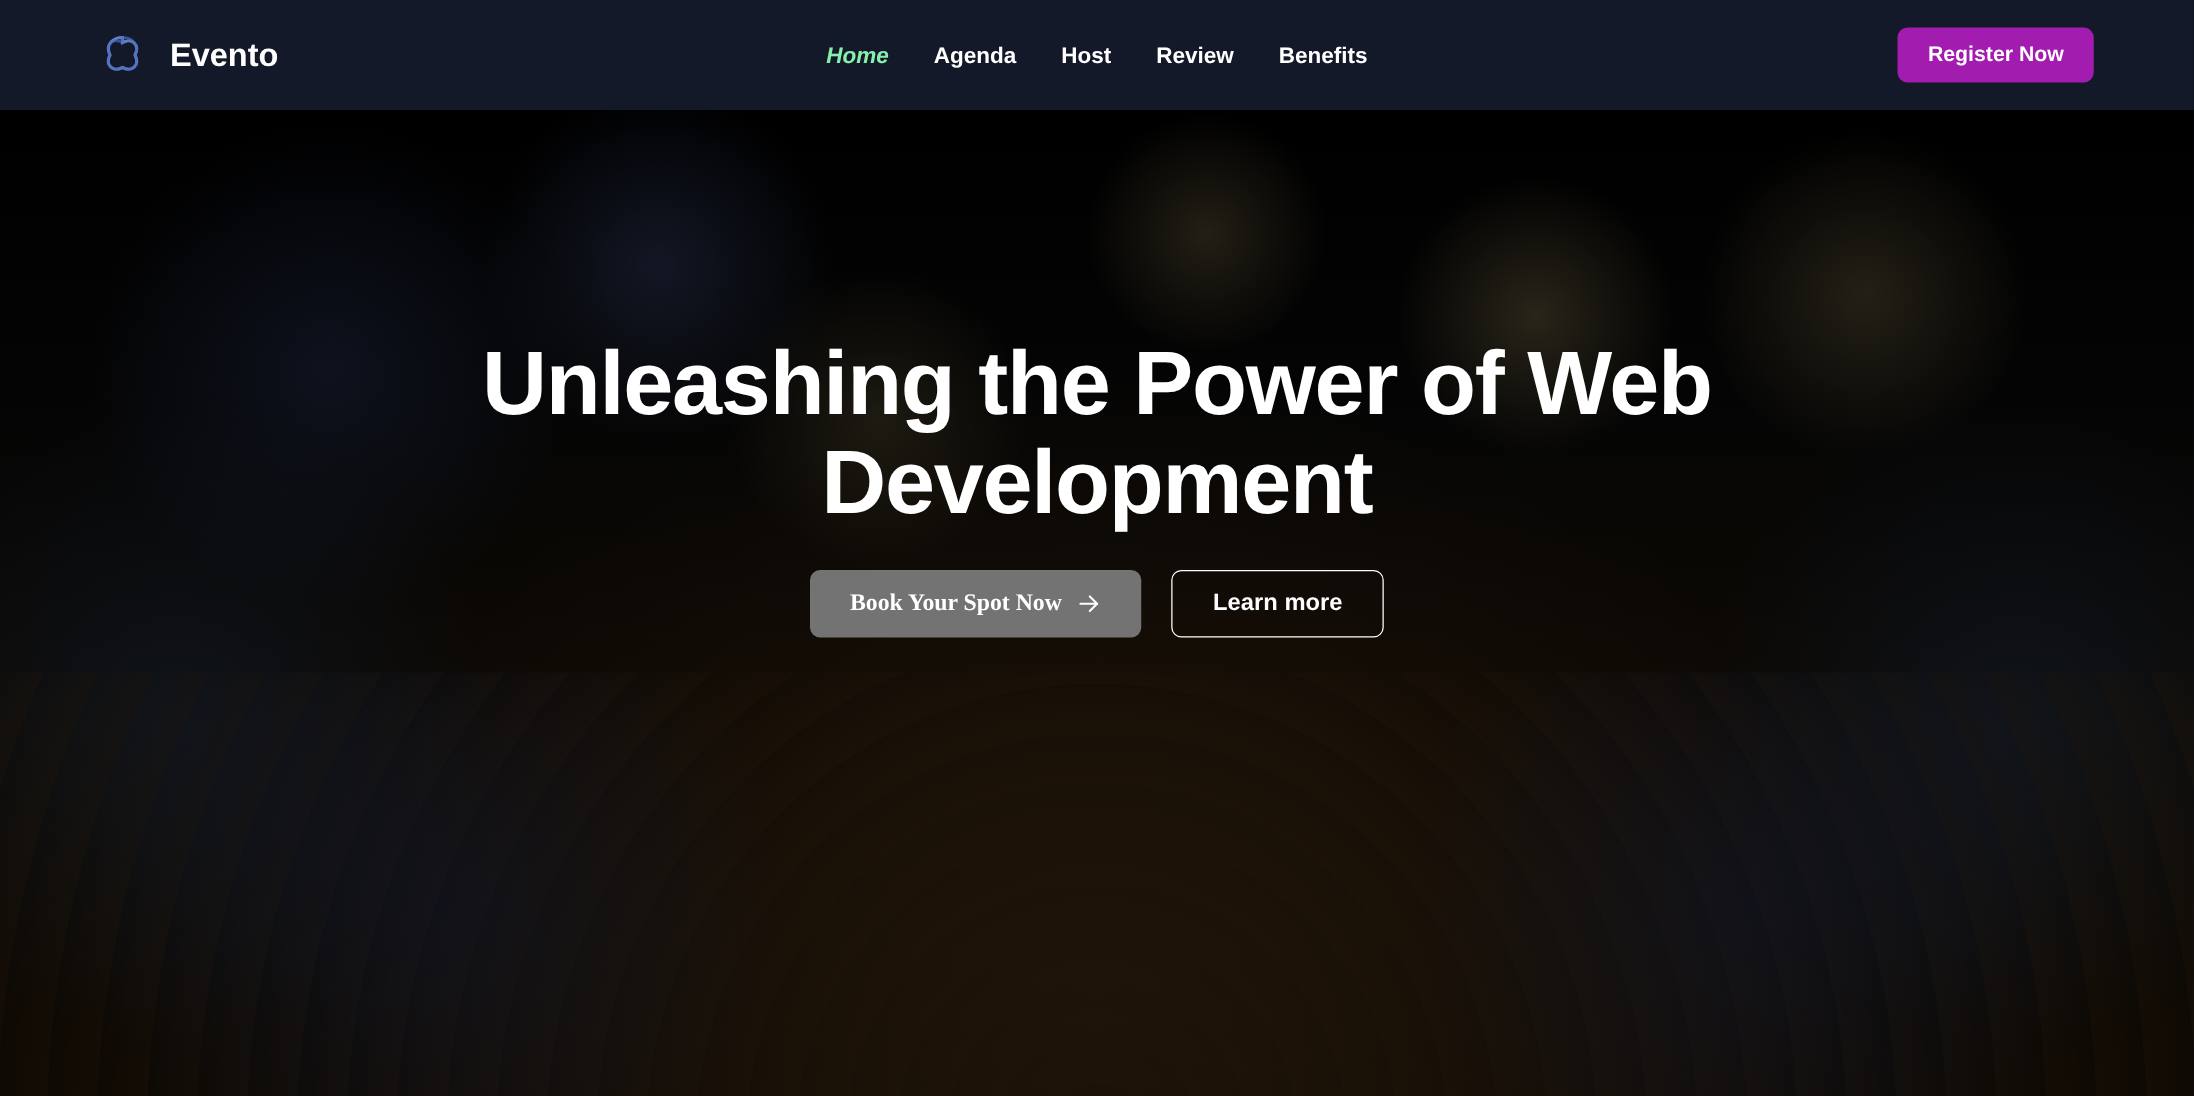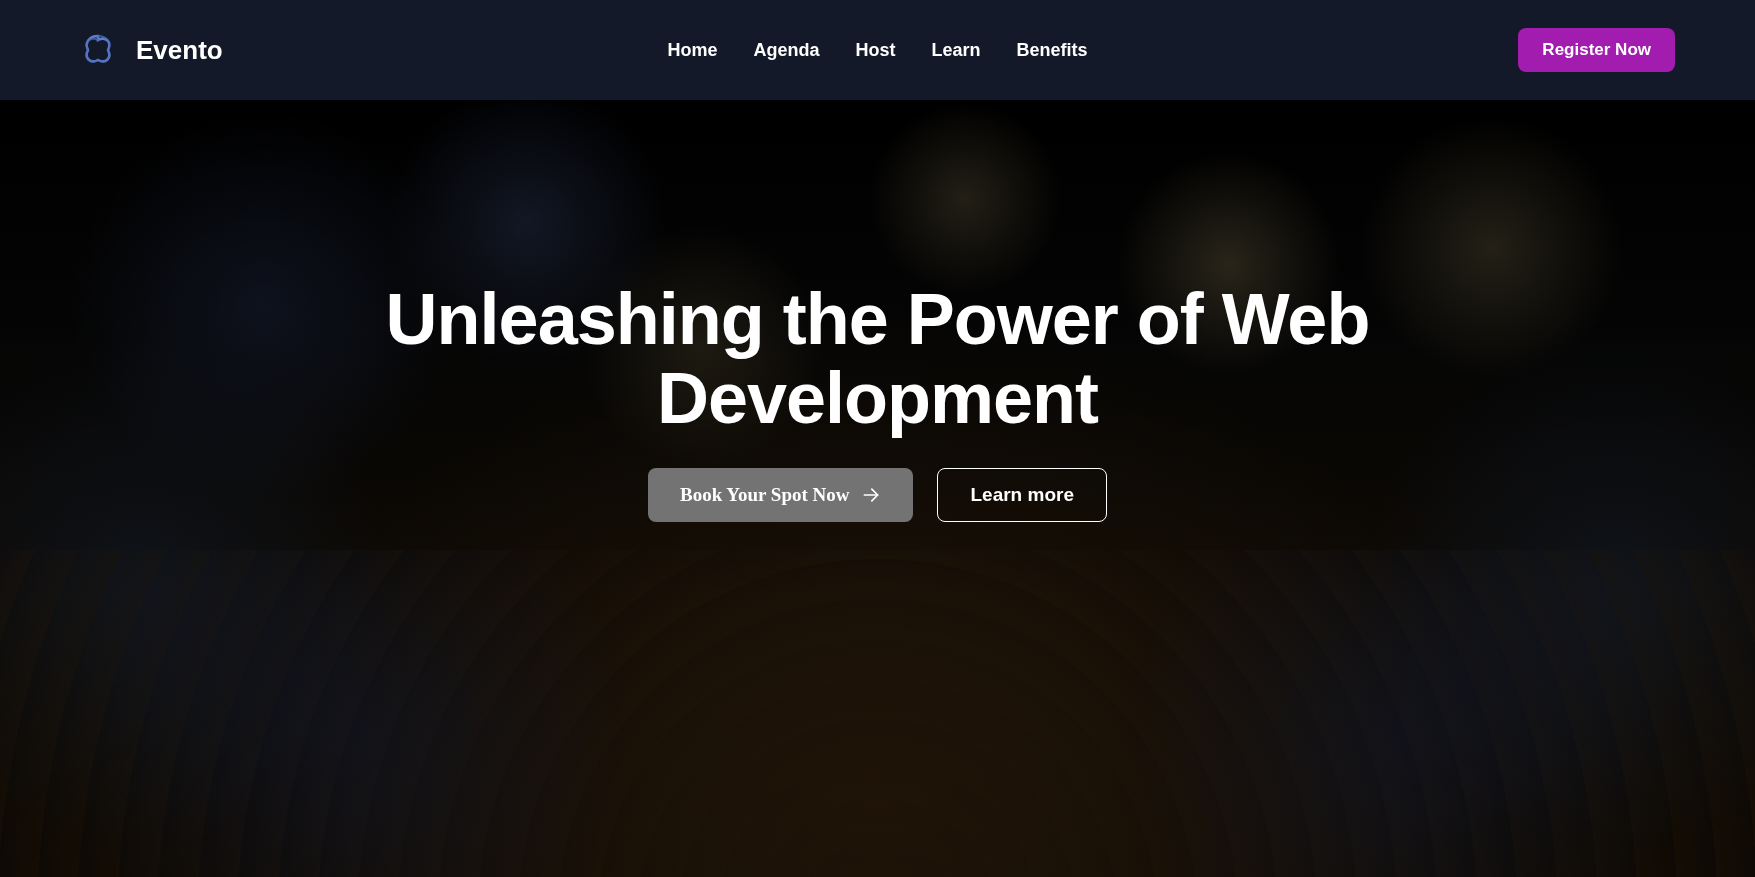--- a/index.html
+++ b/index.html
@@ -12,21 +12,21 @@
       font-family: 'Segoe UI', Tahoma, Geneva, Verdana, sans-serif;
       background: #0f1420;
       color: #fff;
       width: 1755px;
       height: 877px;
       overflow: hidden;
     }
     
     .header {
       background: #141929;
-      height: 100px;
+      height: 88px;
       display: flex;
       align-items: center;
       padding: 0 80px;
       justify-content: space-between;
     }
     
     .logo-section {
       display: flex;
       align-items: center;
       gap: 20px;
@@ -56,21 +56,22 @@
     
     .nav-item {
       font-size: 18px;
       font-weight: 600;
       color: #fff;
       cursor: pointer;
       text-decoration: none;
     }
     
     .nav-item.active {
-      color: #ffffff;
+      color: #86efac;
+      font-style: italic;
     }
     
     .register-btn {
       background: #a21caf;
       color: #fff;
       border: none;
       padding: 12px 24px;
       font-size: 17px;
       font-weight: 600;
       border-radius: 8px;
@@ -200,21 +201,21 @@
         <path d="M18 4 C26 4, 32 10, 28 18 C32 26, 26 32, 18 28 C10 32, 4 26, 8 18 C4 10, 10 4, 18 8 Z" fill="none" stroke="#4a6fc4" stroke-width="2" opacity="0.7"></path>
       </svg>
     </span>
     <span class="logo-text">Evento</span>
   </div>
 
   <nav class="nav">
     <a class="nav-item active">Home</a>
     <a class="nav-item">Agenda</a>
     <a class="nav-item">Host</a>
-    <a class="nav-item">Learn</a>
+    <a class="nav-item">Review</a>
     <a class="nav-item">Benefits</a>
   </nav>
 
   <button class="register-btn">Register Now</button>
 </header>
 
 <section class="hero">
   <div class="hero-bg"></div>
   <div class="hero-overlay"></div>
   <div class="hero-content">

